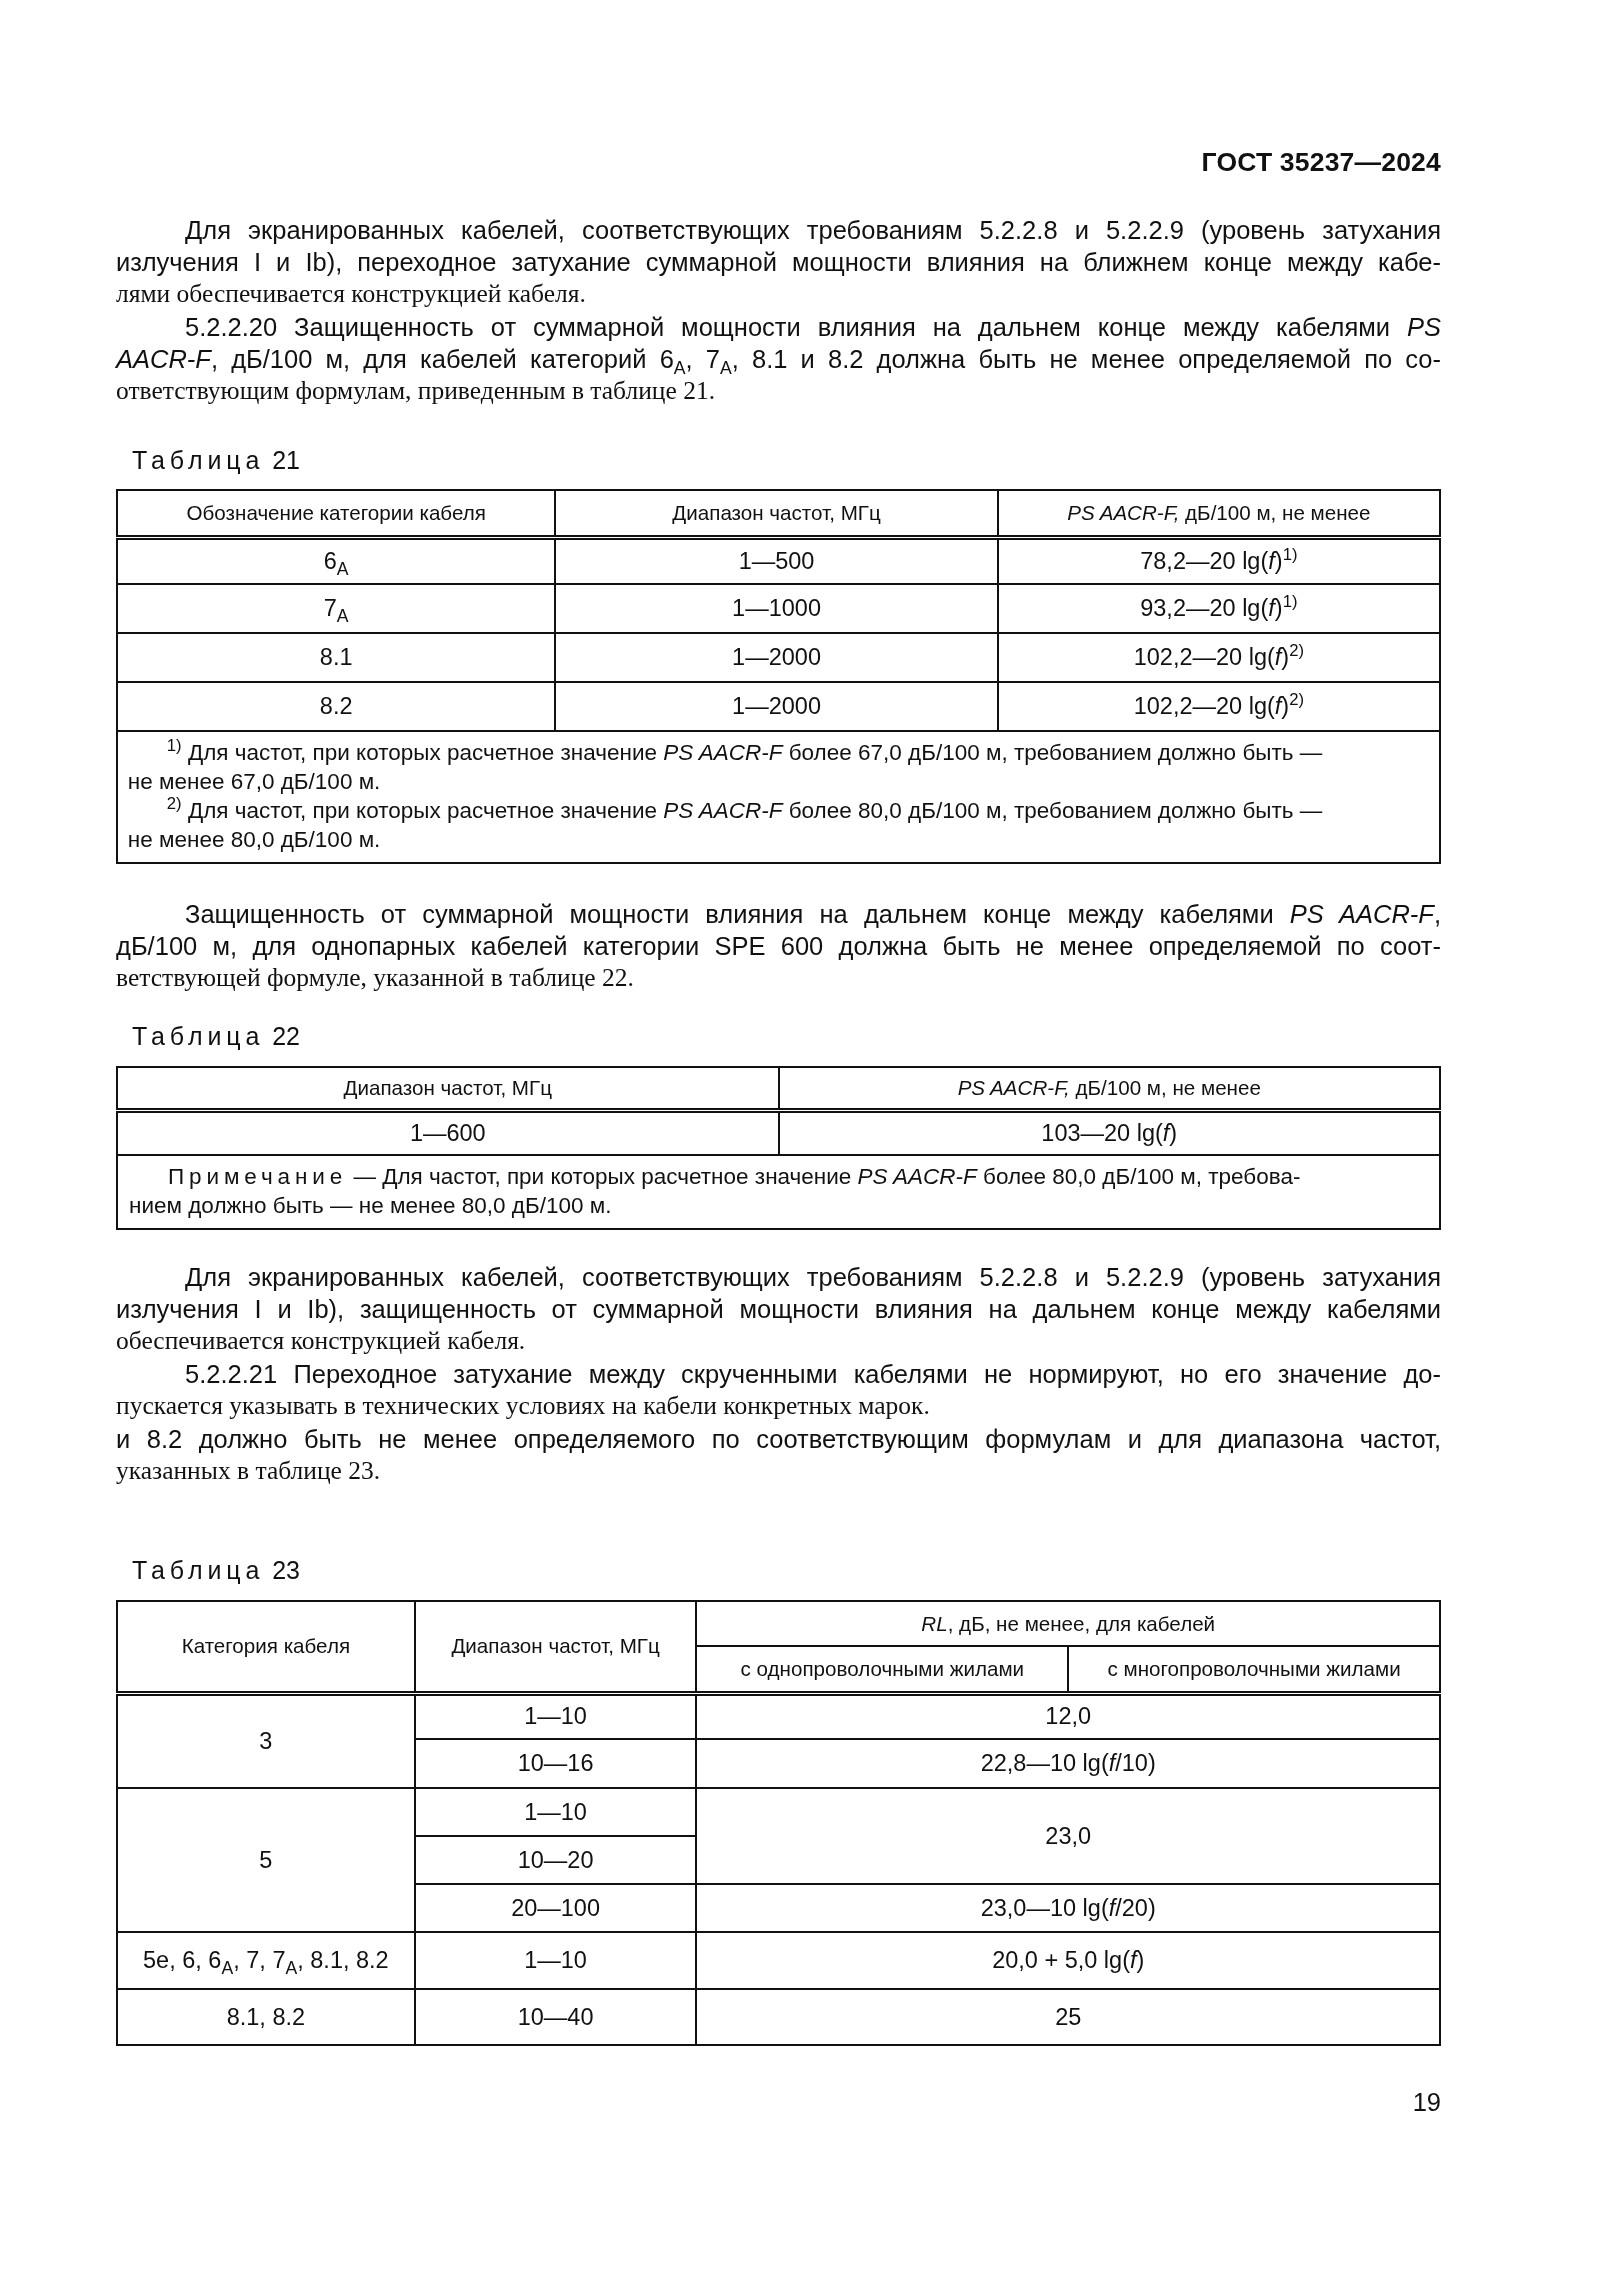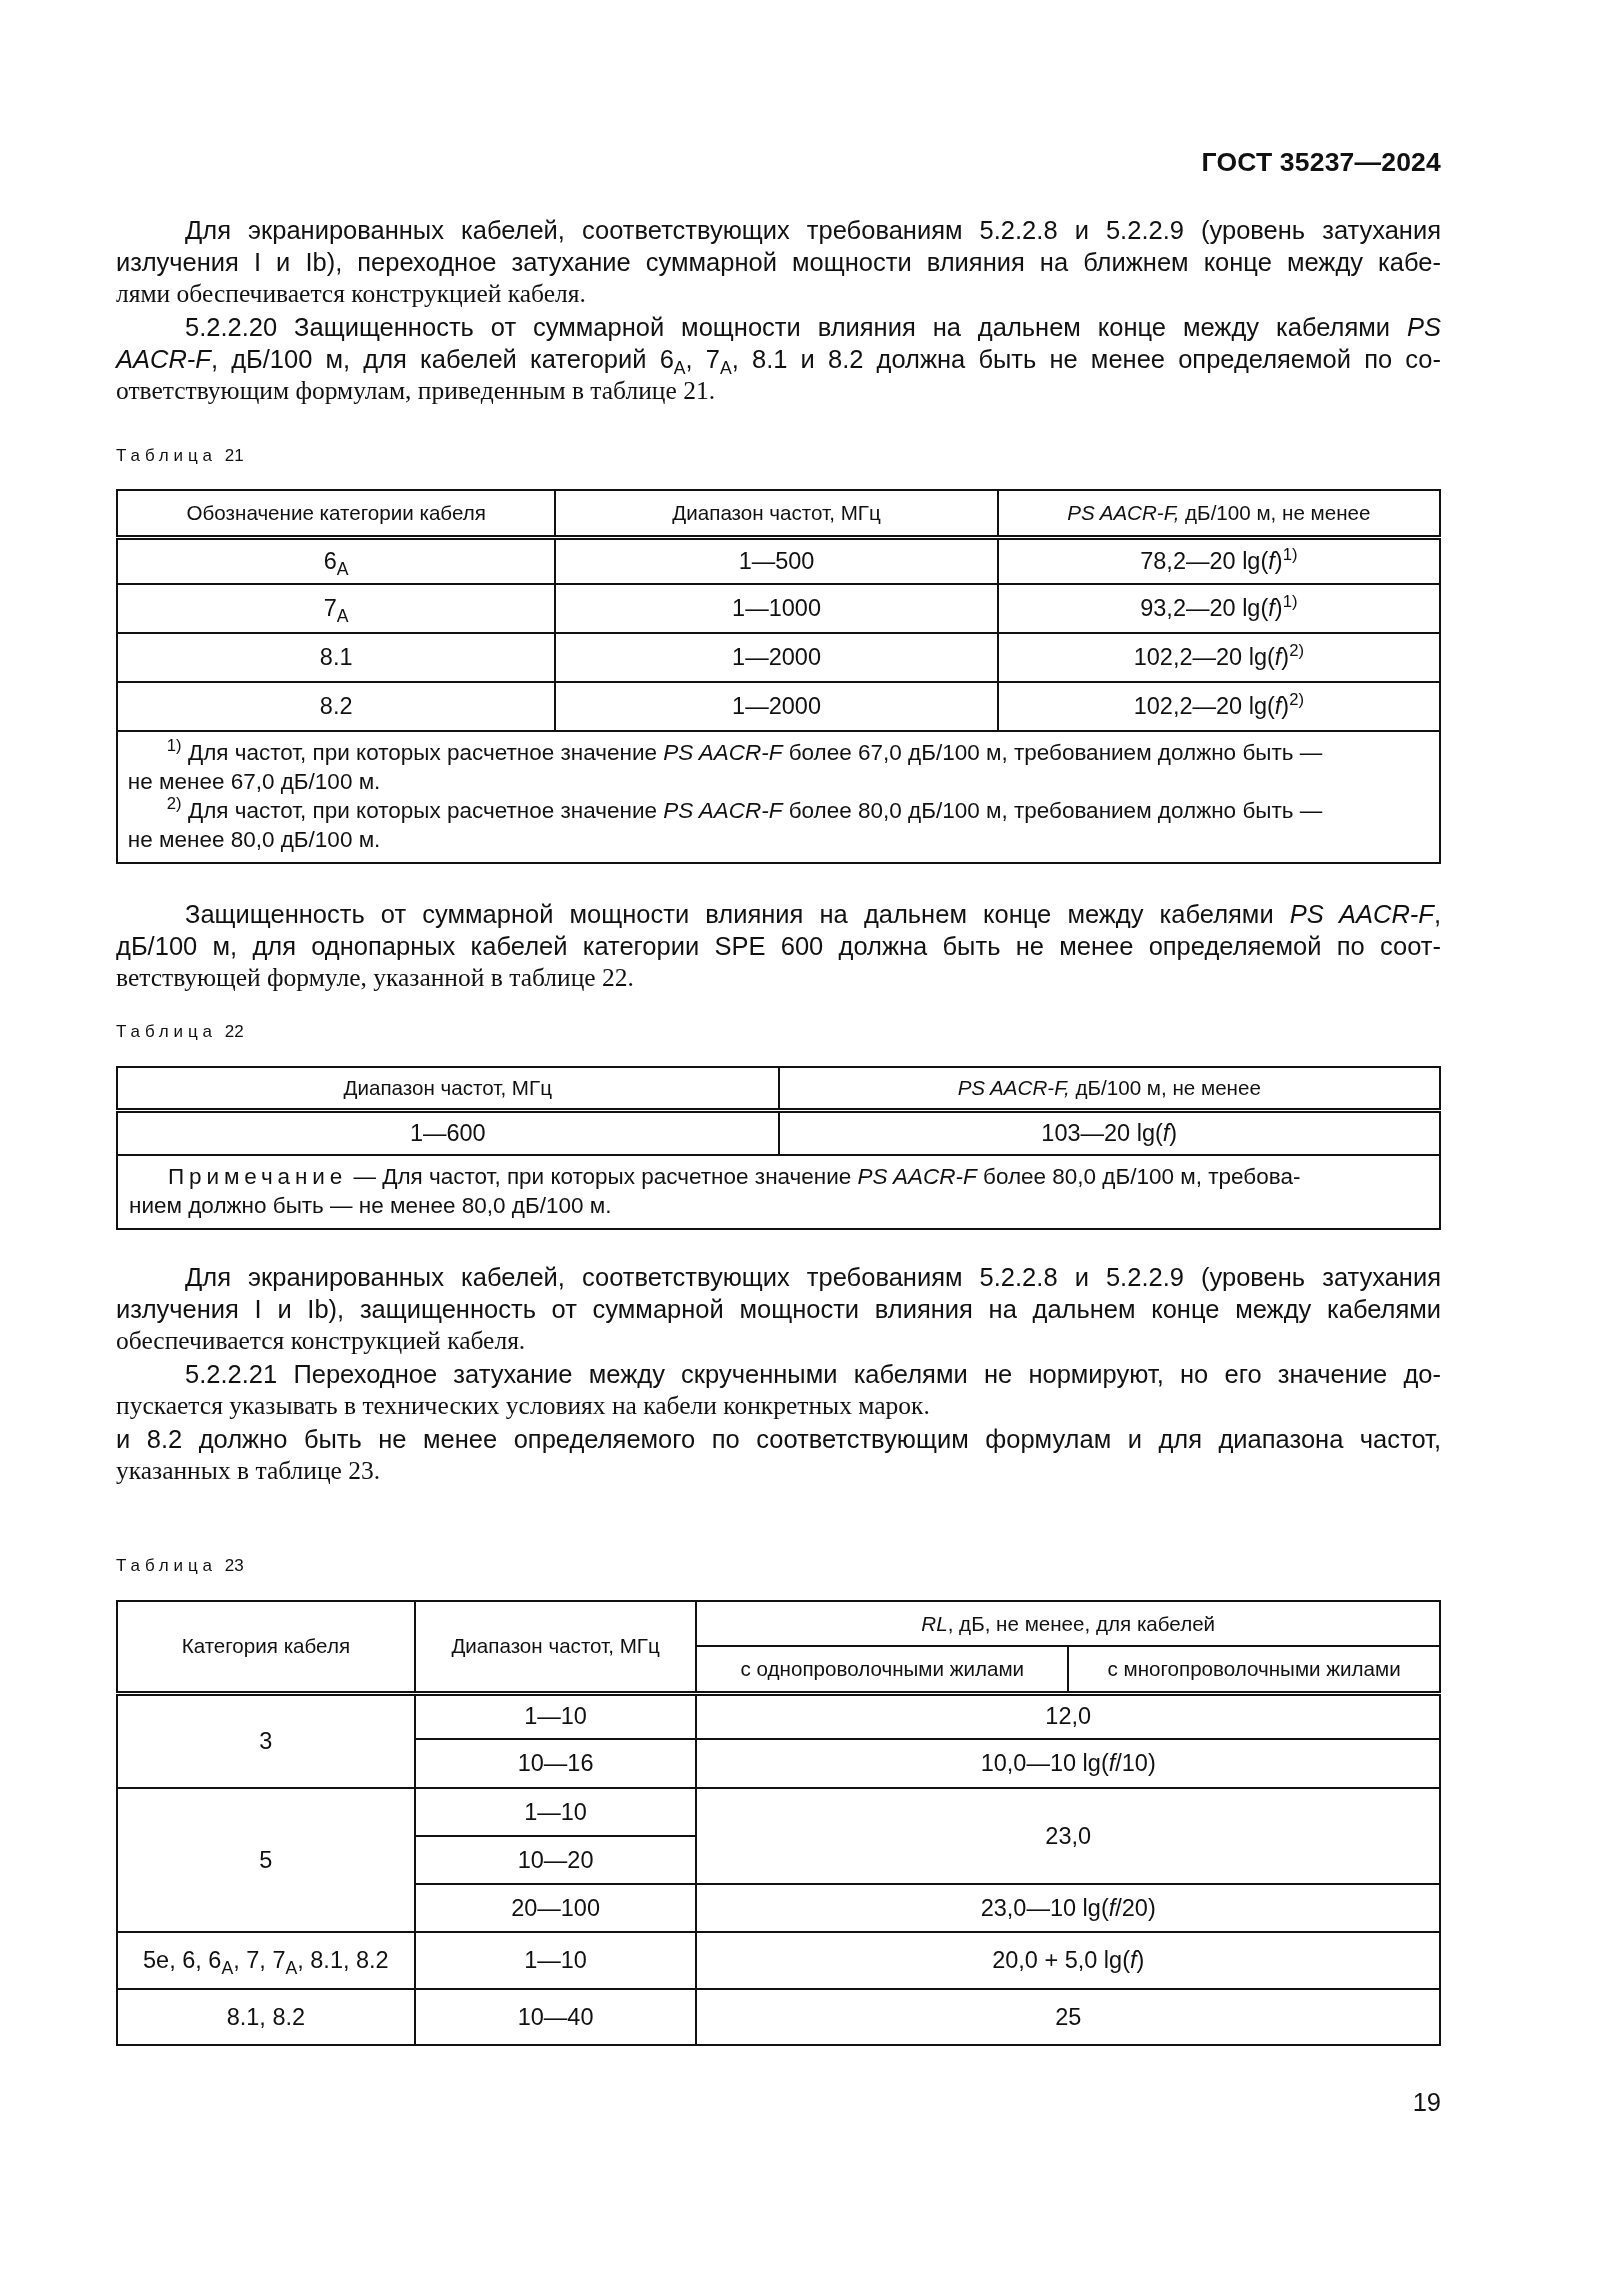--- a/index.html
+++ b/index.html
@@ -19,21 +19,21 @@
     text-indent: 69px; margin: 0;
   }
   .para .ln { display: block; text-align: justify; text-align-last: justify; }
   .para .ln.last { text-align-last: left; font-family: Liberation Serif, serif; }
   .para .ln.first { text-indent: 69px; }
   .para .ln.cont { text-indent: 0; }
   sub { font-size: 17.6px; vertical-align: -5.9px; line-height: 0; }
   sup { font-size: 16.7px; vertical-align: 8.8px; line-height: 0; }
   i { font-style: italic; }
   .caption {
-    position: absolute; left: 0; font-size: 17px; letter-spacing: 4.9px;
+    position: absolute; left: 16px; font-size: 25px; letter-spacing: 4.9px;
   }
   .caption .num { letter-spacing: 0; margin-left: 7.8px; }
   table.t {
     position: absolute; left: 0; width: 1325px;
     border-collapse: collapse; font-size: 21.6px;
   }
   table.t td, table.t th {
     border: 2px solid #111; text-align: center; font-weight: normal;
     padding: 0 11px;
   }
@@ -179,21 +179,21 @@
       <th>с однопроволочными жилами</th>
       <th>с многопроволочными жилами</th>
     </tr>
     <tr class="dbl" style="height:46px;">
       <td rowspan="2">3</td>
       <td>1—10</td>
       <td colspan="2">12,0</td>
     </tr>
     <tr style="height:49px;">
       <td>10—16</td>
-      <td colspan="2"><span>10,0—10 lg(</span><i>f</i><span>/10)</span></td>
+      <td colspan="2"><span>22,8—10 lg(</span><i>f</i><span>/10)</span></td>
     </tr>
     <tr style="height:48px;">
       <td rowspan="3">5</td>
       <td>1—10</td>
       <td rowspan="2" colspan="2">23,0</td>
     </tr>
     <tr style="height:48px;">
       <td>10—20</td>
     </tr>
     <tr style="height:48px;">

